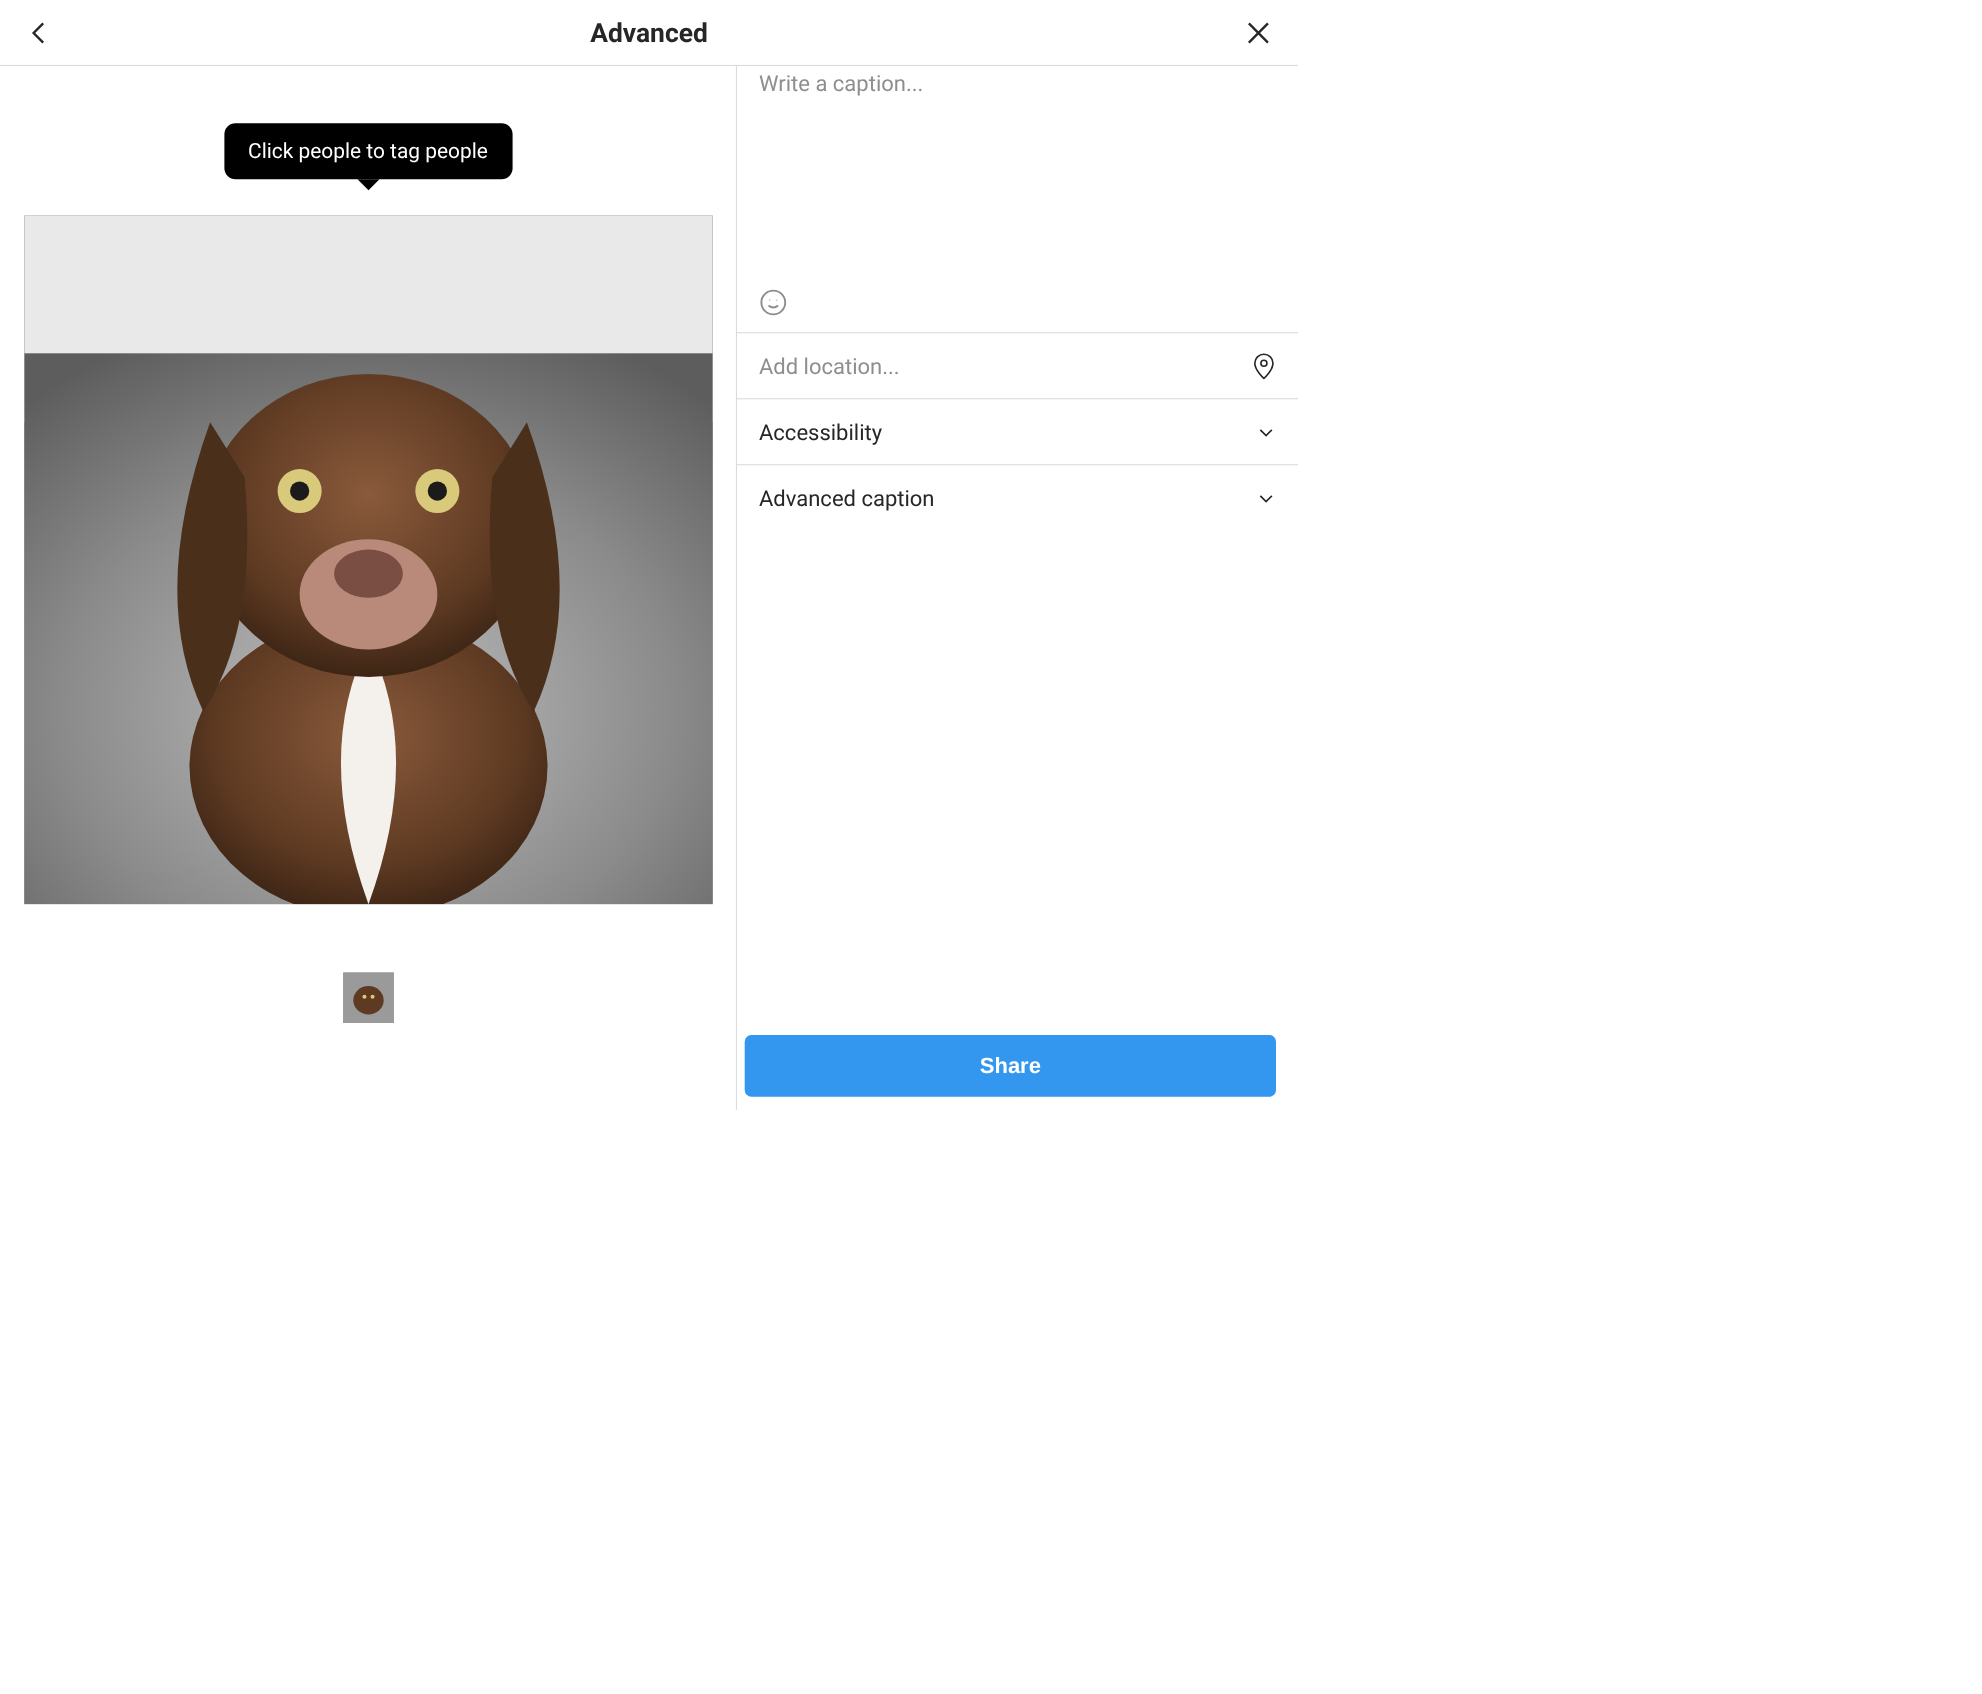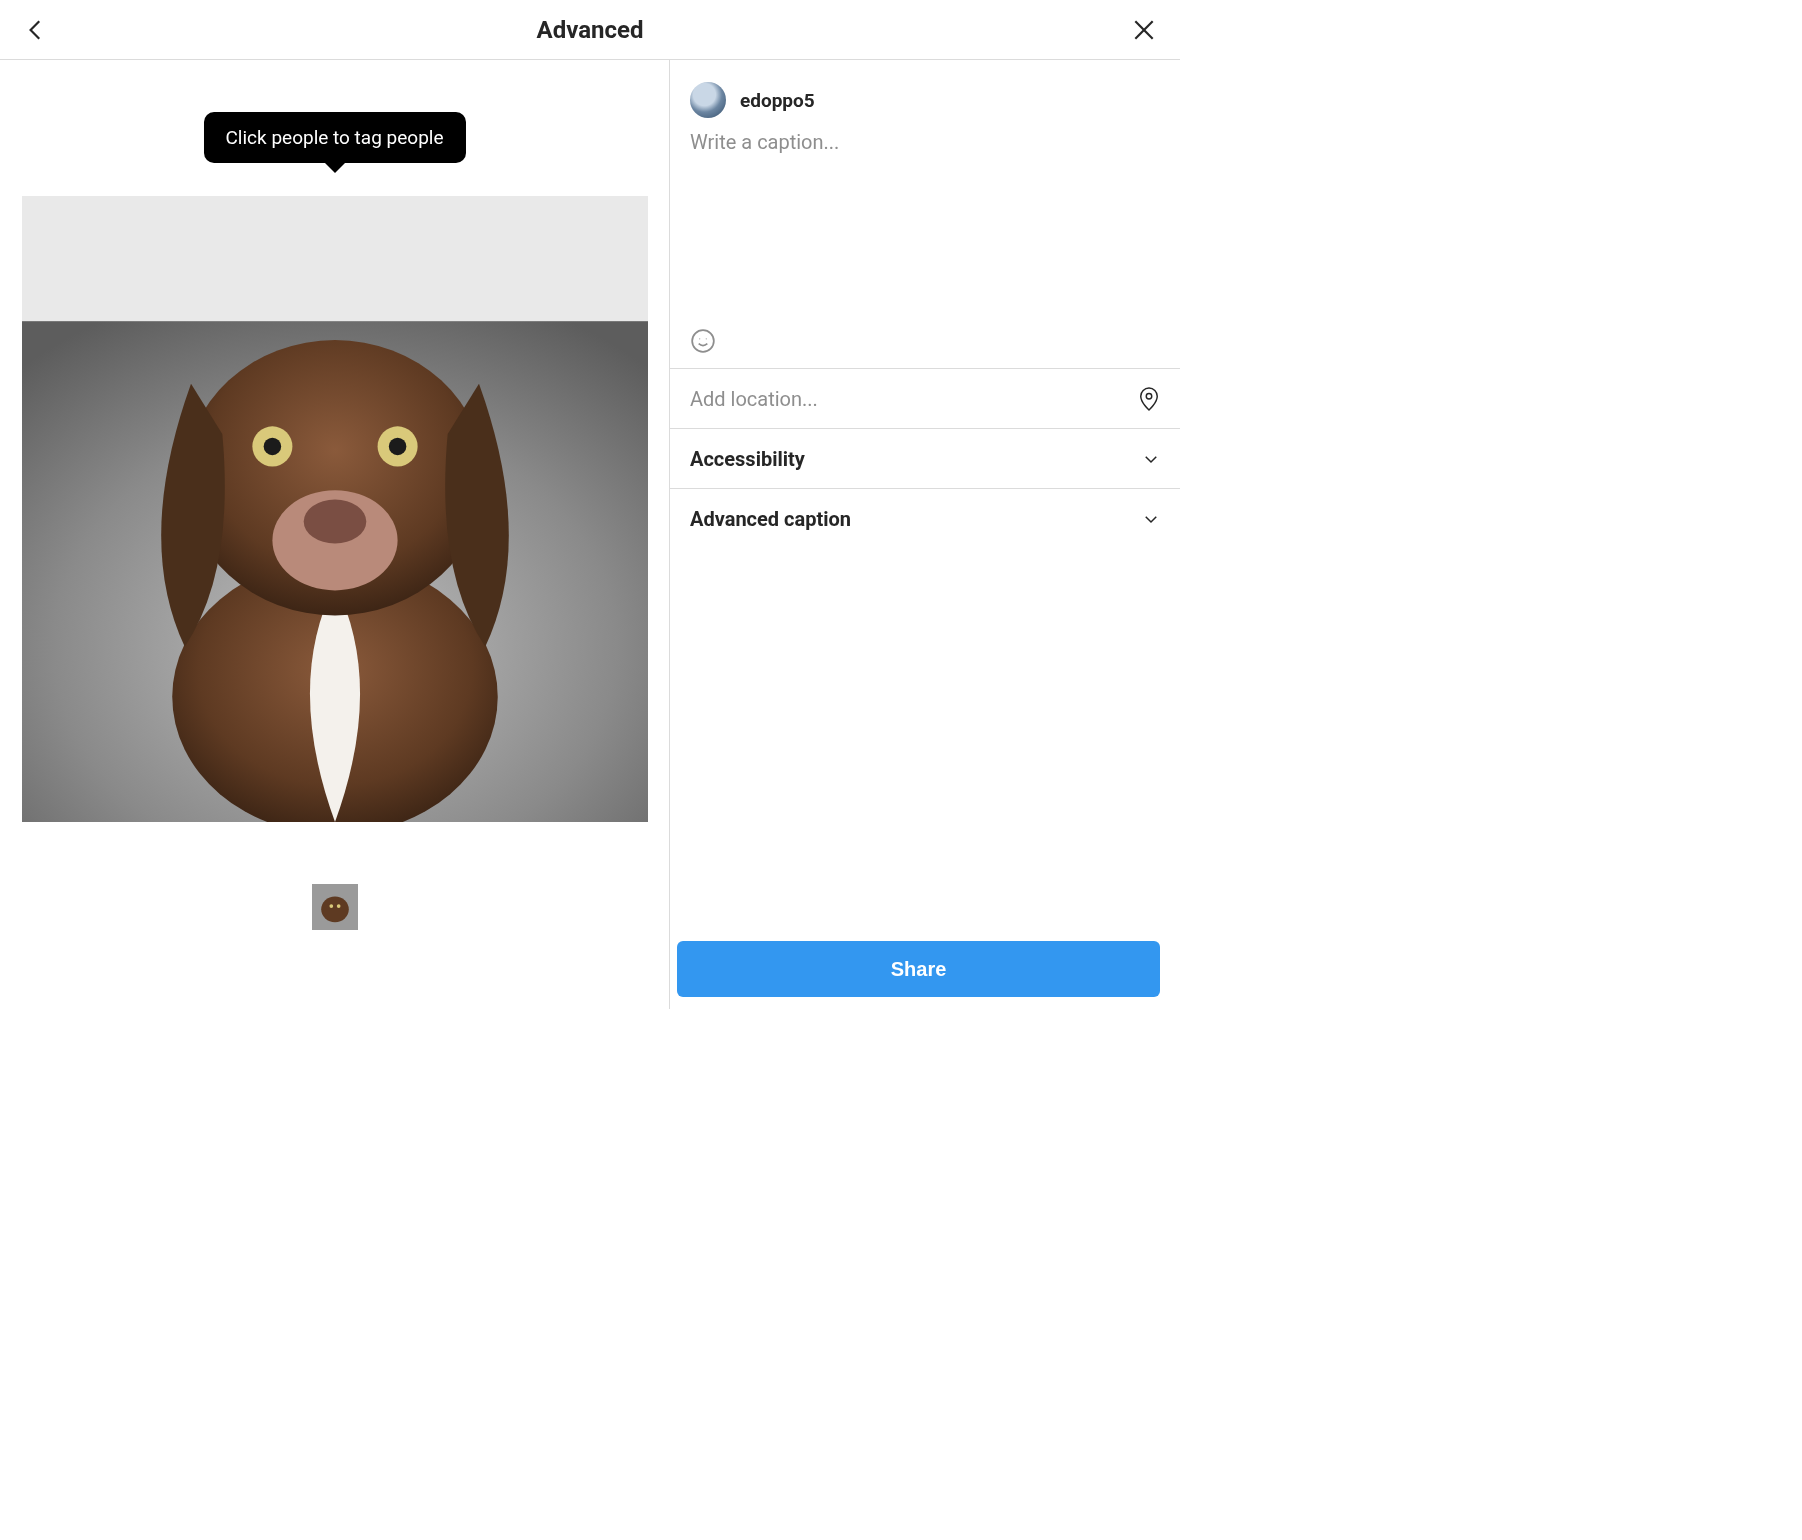--- a/index.html
+++ b/index.html
@@ -156,21 +156,21 @@
     padding: 0 20px;
     display: flex;
     align-items: center;
     justify-content: space-between;
     cursor: pointer;
     gap: 32px;
   }
   .row:last-of-type { border-bottom: 1px solid #dbdbdb; }
   .row .label { font-size: 20px; }
   .row .label.placeholder { color: #8e8e8e; }
-  .row .label.bold { font-weight: 700; color:#262626; }
+  .row .label.bold { font-weight: 400; color:#262626; }
   .row svg.chev { width:18px; height:18px; stroke:#262626; stroke-width:2; fill:none; }
   .row svg.pin  { width:22px; height:26px; stroke:#262626; stroke-width:1.6; fill:none; }
 
   
   .share-wrap {
     position: absolute;
     bottom: 12px;
     left: 7px;
     right: 20px;
   }
@@ -254,24 +254,20 @@
           <ellipse cx="50" cy="55" rx="30" ry="28" fill="#5e3a22"></ellipse>
           <circle cx="42" cy="48" r="4" fill="#d9c97a"></circle>
           <circle cx="58" cy="48" r="4" fill="#d9c97a"></circle>
         </svg>
       </div>
     </div>
   </div>
 
   <div class="form-pane">
 
-    <div class="user-row">
-      <div class="avatar"></div>
-      <span class="username">edoppo5</span>
-    </div>
 
     <div class="caption-box">
       <textarea placeholder="Write a caption..." style=""></textarea>
     </div>
 
     <div class="emoji-row">
       <div class="emoji-btn">
         <svg viewBox="0 0 24 24">
           <circle cx="12" cy="12" r="10"></circle>
           <circle cx="9" cy="10" r="0.5" fill="#8e8e8e" stroke="none"></circle>

